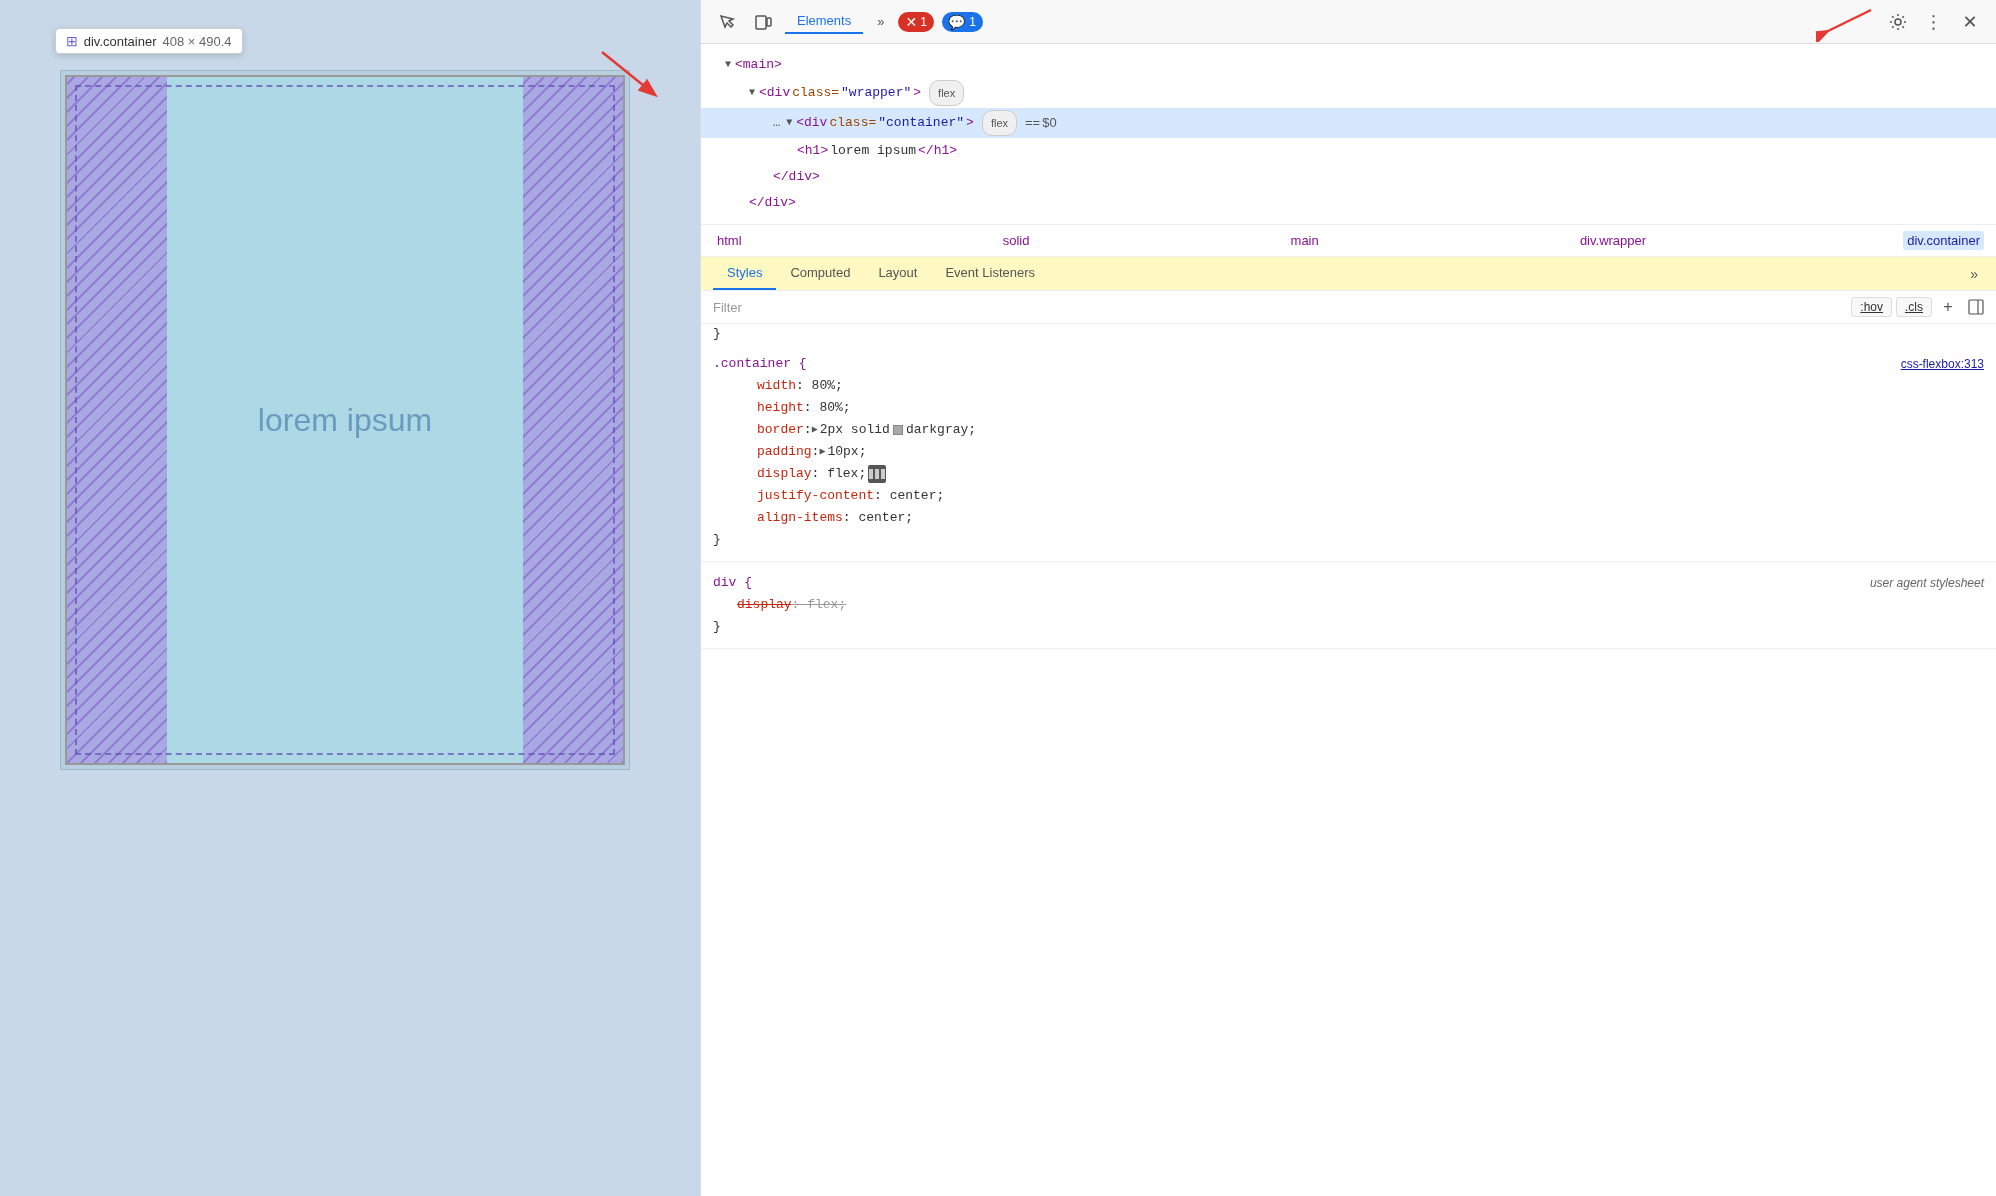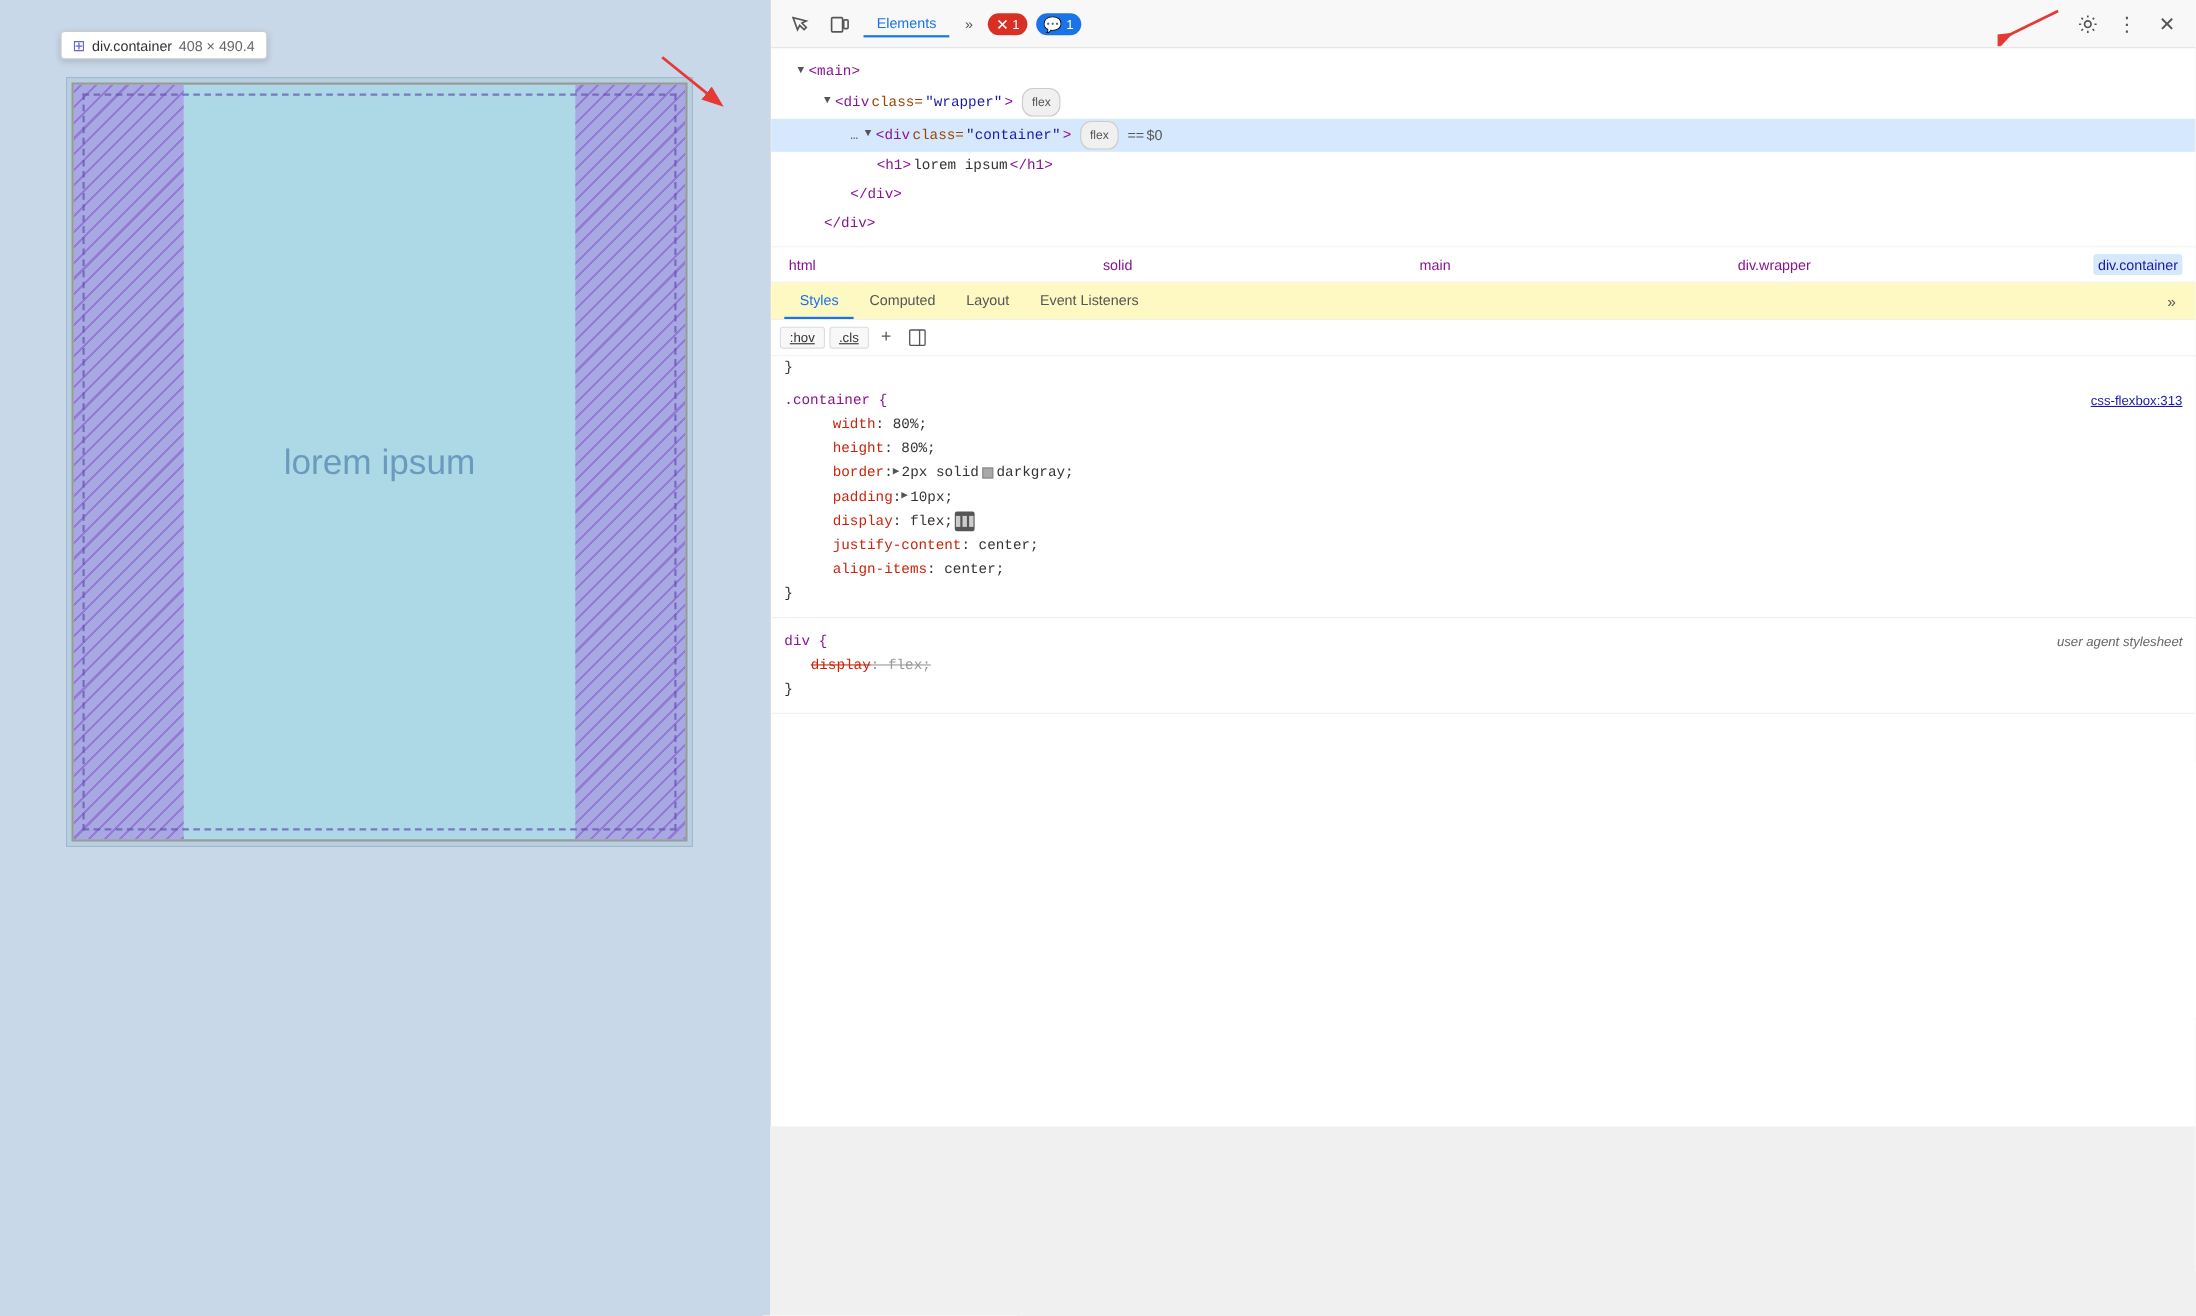--- a/index.html
+++ b/index.html
@@ -135,21 +135,21 @@
       pointer-events: none;
     }
 
     
     .devtools-panel {
       flex: 1;
       background: #ffffff;
       display: flex;
       flex-direction: column;
       border-left: 1px solid #ddd;
-      height: 1024px;
+      height: 1196px;
       overflow: hidden;
     }
 
     
     .devtools-toolbar {
       display: flex;
       align-items: center;
       padding: 6px 12px;
       border-bottom: 1px solid #ddd;
       gap: 8px;
@@ -601,20 +601,21 @@
 
   <div class="sub-tabs">
     <div class="sub-tab active">Styles</div>
     <div class="sub-tab">Computed</div>
     <div class="sub-tab">Layout</div>
     <div class="sub-tab">Event Listeners</div>
     <div class="sub-tab-more">»</div>
   </div>
 
   <div class="filter-bar">
+    <input class="filter-input" type="text" placeholder="Filter" style="">
     <button class="filter-btn">:hov</button>
     <button class="filter-btn">.cls</button>
     <div class="filter-action-btn">+</div>
     <div class="filter-action-btn">
       <svg width="16" height="16" viewBox="0 0 16 16" fill="none">
         <rect x="1" y="1" width="14" height="14" rx="1" stroke="#555" stroke-width="1.2" fill="none"></rect>
         <line x1="10" y1="1" x2="10" y2="15" stroke="#555" stroke-width="1.2"></line>
       </svg>
     </div>
   </div>

